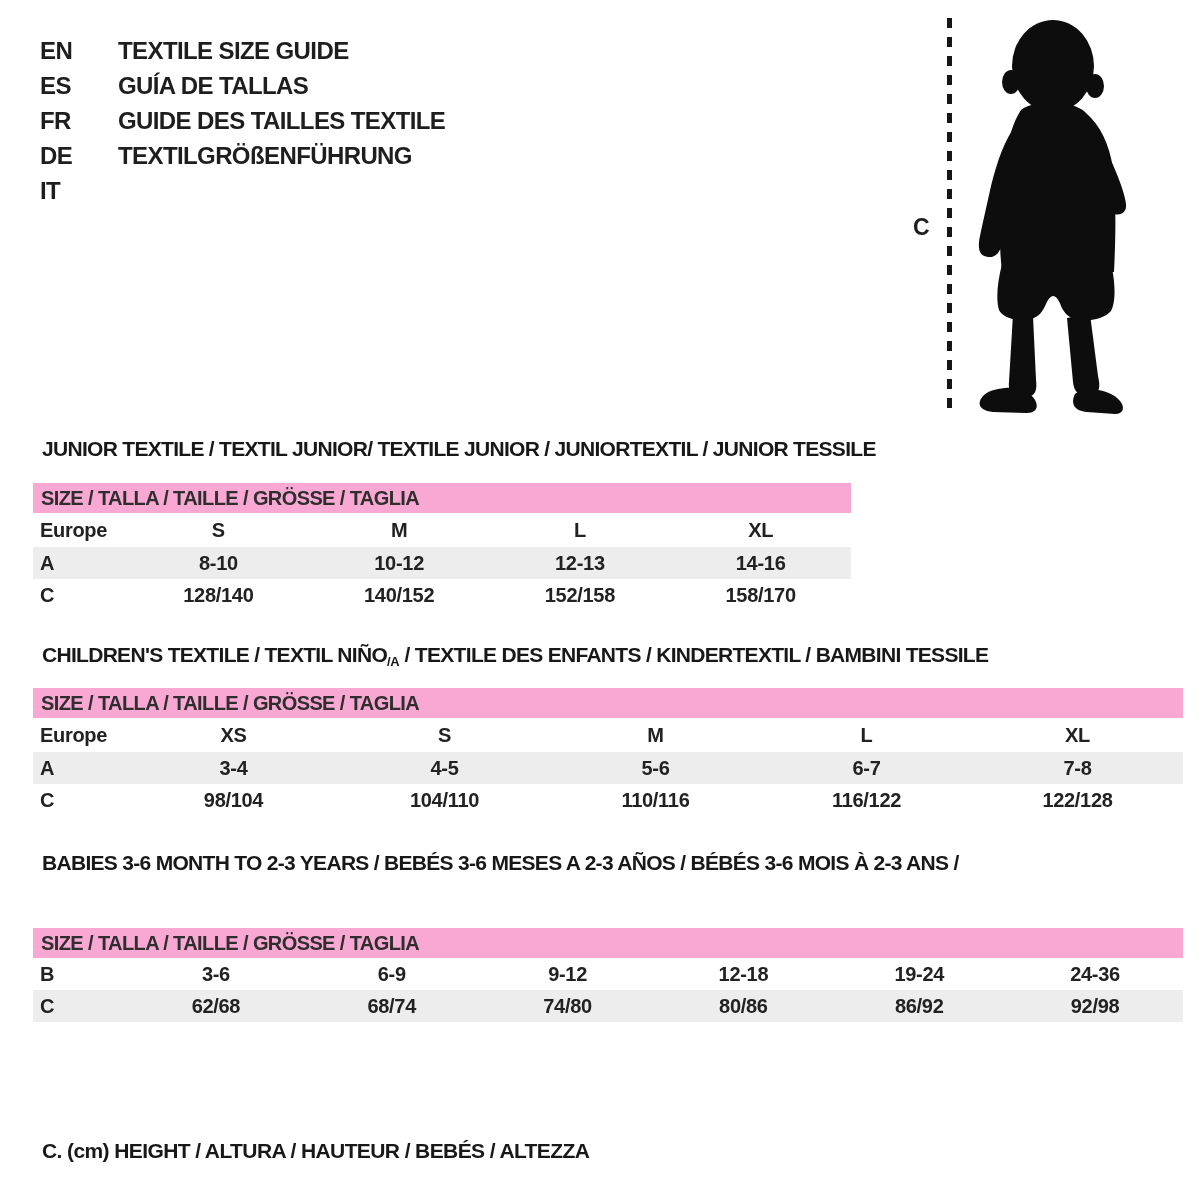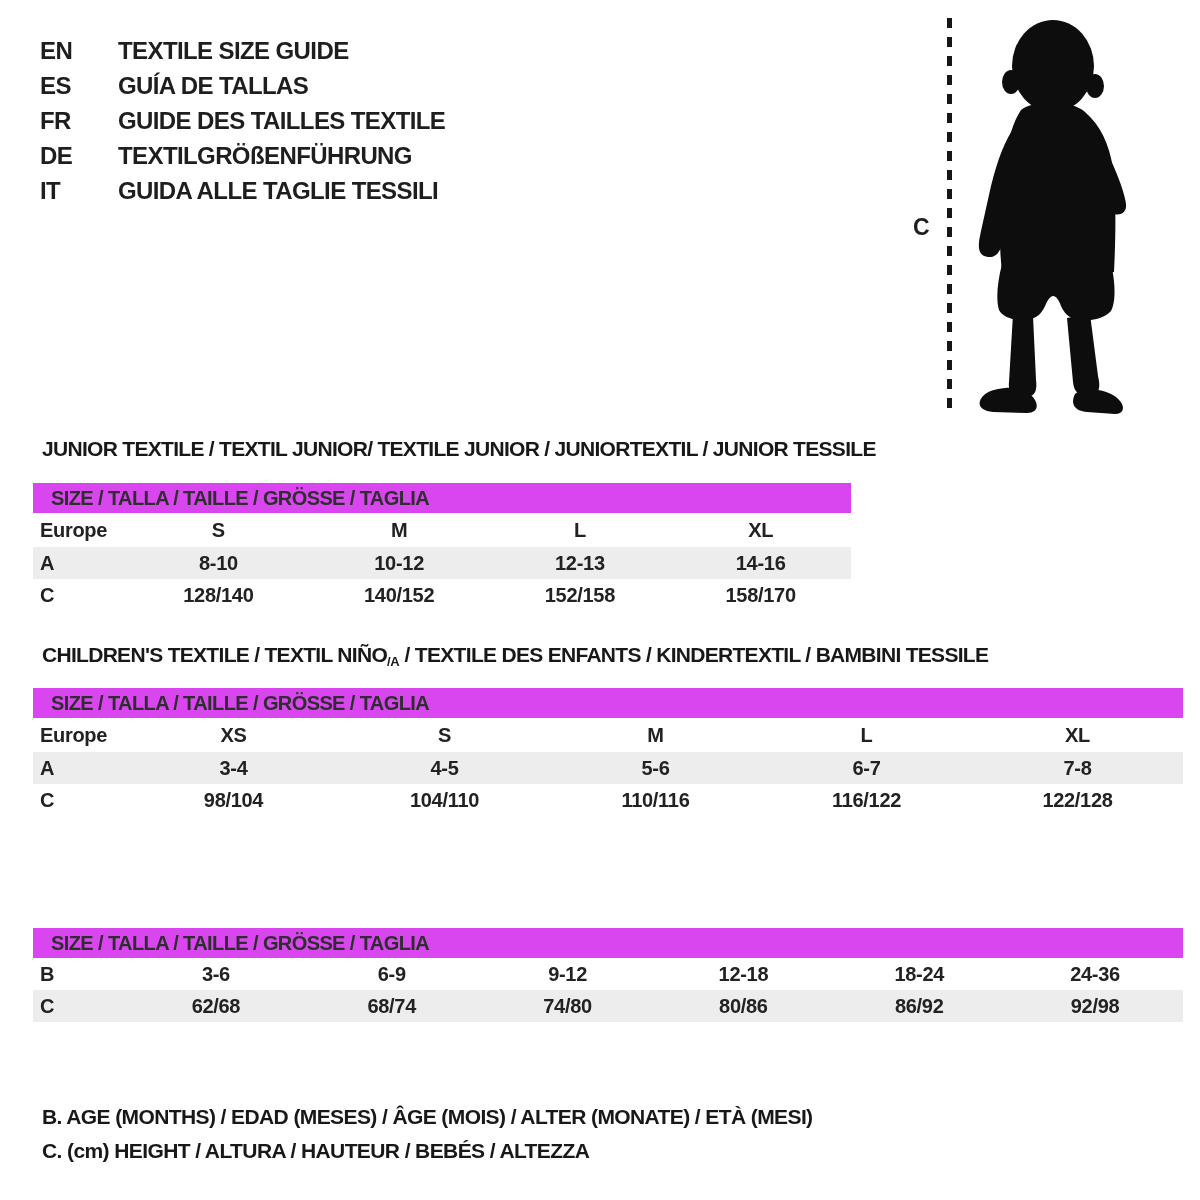--- a/index.html
+++ b/index.html
@@ -44,23 +44,23 @@
   .heading-babies-2 { top: 884px; }
   .sub { font-size: 13px; vertical-align: -4px; letter-spacing: -0.3px; }
 
   
   .size-table { position: absolute; left: 33px; }
   .table-junior { top: 483px; width: 818px; }
   .table-children { top: 688px; width: 1150px; }
   .table-babies { top: 928px; width: 1150px; }
 
   .size-bar {
-    height: 30px; background: #d946ef;
+    height: 30px; background: #f9a8d4;
     display: flex; align-items: center;
-    padding-left: 18px; box-sizing: border-box;
+    padding-left: 8px; box-sizing: border-box;
     font-size: 20px; font-weight: 700; letter-spacing: -0.6px; color: #2e2e2e;
     white-space: nowrap;
   }
   .t-row {
     display: flex; align-items: center;
     height: 32px;
     font-size: 20px; font-weight: 700; letter-spacing: -0.3px; color: #222;
   }
   .t-row.header-row { height: 34px; }
   .t-row.alt { background: #ededed; }
@@ -94,21 +94,20 @@
     <div class="lang-row">
       <span class="lang-code">FR</span>
       <span class="lang-label">GUIDE DES TAILLES TEXTILE</span>
     </div>
     <div class="lang-row">
       <span class="lang-code">DE</span>
       <span class="lang-label">TEXTILGRÖßENFÜHRUNG</span>
     </div>
     <div class="lang-row">
       <span class="lang-code">IT</span>
-      <span class="lang-label">GUIDA ALLE TAGLIE TESSILI</span>
     </div>
   </div>
 
   <div class="dashed-line"></div>
   <span class="c-label">C</span>
   <svg class="baby-svg" width="172" height="404" viewBox="0 0 172 404" aria-hidden="true">
     <g fill="#0d0d0d">
       <ellipse cx="90" cy="50" rx="41" ry="46"></ellipse>
       <ellipse cx="48" cy="66" rx="9" ry="12"></ellipse>
       <ellipse cx="132" cy="70" rx="9" ry="12"></ellipse>
@@ -177,40 +176,40 @@
     <div class="t-row">
       <div class="cell label">C</div>
       <div class="cell">98/104</div>
       <div class="cell">104/110</div>
       <div class="cell">110/116</div>
       <div class="cell">116/122</div>
       <div class="cell">122/128</div>
     </div>
   </div>
 
+  <div class="section-heading heading-babies-1">BABIES 3-6 MONTH TO 2-3 YEARS / BEBÉS 3-6 MESES A 2-3 AÑOS / BÉBÉS 3-6 MOIS À 2-3 ANS /</div>
   <div class="size-table table-babies">
     <div class="size-bar">
       <span>SIZE / TALLA / TAILLE / GRÖSSE / TAGLIA</span>
     </div>
     <div class="t-row">
       <div class="cell label">B</div>
       <div class="cell">3-6</div>
       <div class="cell">6-9</div>
       <div class="cell">9-12</div>
       <div class="cell">12-18</div>
-      <div class="cell">18-24</div>
+      <div class="cell">19-24</div>
       <div class="cell">24-36</div>
     </div>
     <div class="t-row alt">
       <div class="cell label">C</div>
       <div class="cell">62/68</div>
       <div class="cell">68/74</div>
       <div class="cell">74/80</div>
       <div class="cell">80/86</div>
       <div class="cell">86/92</div>
       <div class="cell">92/98</div>
     </div>
   </div>
 
-  <div class="legend-line legend-1">B. AGE (MONTHS) / EDAD (MESES) / ÂGE (MOIS) / ALTER (MONATE) / ETÀ (MESI)</div>
   <div class="legend-line legend-2">C. (cm) HEIGHT / ALTURA / HAUTEUR / BEBÉS / ALTEZZA</div>
 
 </div>
 
 </body></html>

